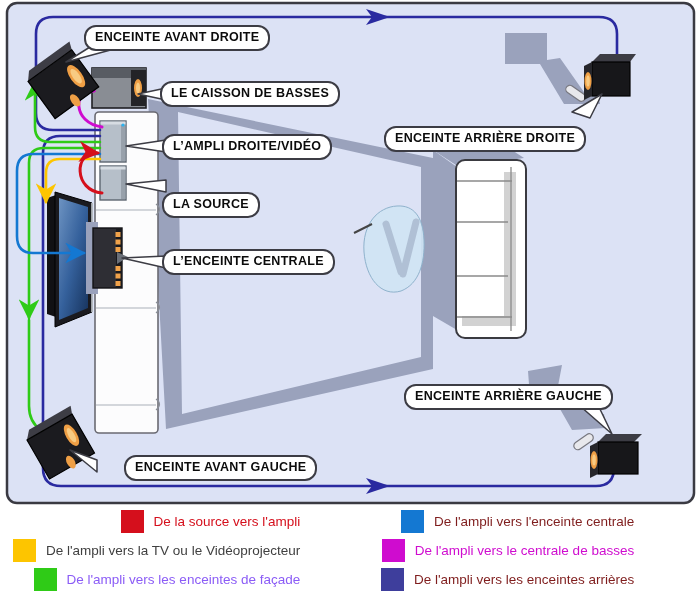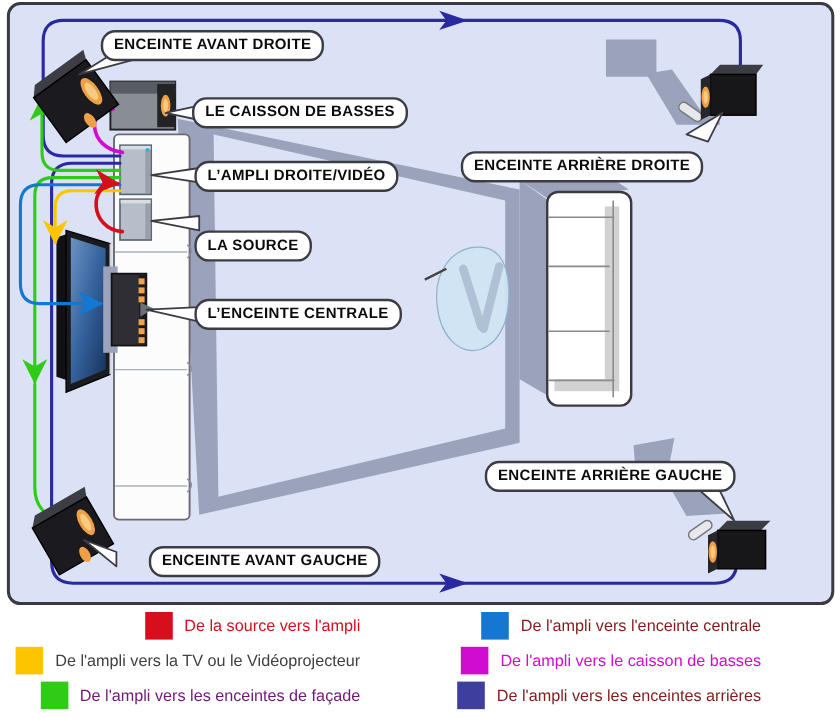--- a/index.html
+++ b/index.html
@@ -196,31 +196,31 @@
     <div class="legend-row">
       <span class="swatch" style="background-color: rgb(213, 15, 28);"></span>
       <span class="legend-label" style="color: rgb(213, 15, 28);">De la source vers l'ampli</span>
     </div>
     <div class="legend-row">
       <span class="swatch" style="background-color: rgb(253, 197, 0);"></span>
       <span class="legend-label" style="color: #404040;">De l'ampli vers la TV ou le Vidéoprojecteur</span>
     </div>
     <div class="legend-row">
       <span class="swatch" style="background-color: rgb(47, 203, 23);"></span>
-      <span class="legend-label" style="color: #701a75;">De l'ampli vers les enceintes de façade</span>
+      <span class="legend-label" style="color: #8b5cf6;">De l'ampli vers les enceintes de façade</span>
     </div>
   </div>
   <div class="legend-col right">
     <div class="legend-row">
       <span class="swatch" style="background-color: rgb(20, 120, 210);"></span>
       <span class="legend-label" style="color: #7f1d1d;">De l'ampli vers l'enceinte centrale</span>
     </div>
     <div class="legend-row">
       <span class="swatch" style="background-color: rgb(207, 12, 207);"></span>
-      <span class="legend-label" style="color: rgb(207, 12, 207);">De l'ampli vers le caisson de basses</span>
+      <span class="legend-label" style="color: rgb(207, 12, 207);">De l'ampli vers le centrale de basses</span>
     </div>
     <div class="legend-row">
       <span class="swatch" style="background-color: rgb(62, 62, 156);"></span>
       <span class="legend-label" style="color: #7f1d1d;">De l'ampli vers les enceintes arrières</span>
     </div>
   </div>
 </div>
 
 </div>
 

